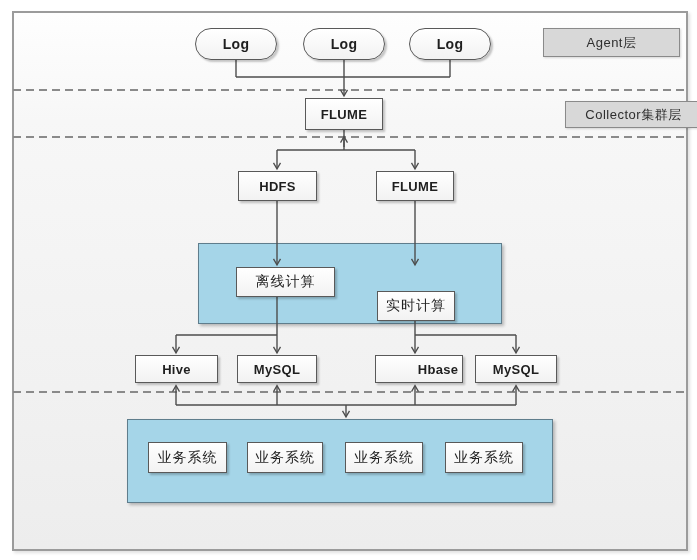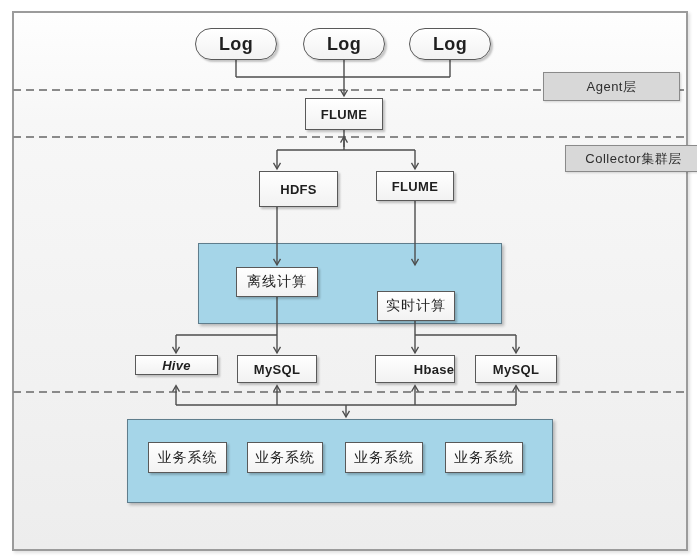--- a/index.html
+++ b/index.html
@@ -9,27 +9,27 @@
          border:2px solid #9b9b9b;
          background:linear-gradient(180deg,#fefefe 0%,#f7f7f7 20%,#f1f1f1 70%,#ededed 100%);
          box-shadow:2px 2px 3px rgba(0,0,0,0.12);}
   svg.wires{position:absolute;left:0;top:0;width:697px;height:560px;}
   .node{position:absolute;display:flex;align-items:center;justify-content:center;
         background:linear-gradient(180deg,#ffffff 0%,#f2f2f2 100%);
         border:1.5px solid #595959;box-sizing:border-box;
         box-shadow:2px 2px 2px rgba(0,0,0,0.22);
         font-size:13px;font-weight:600;color:#1f1f1f;letter-spacing:0.3px;}
   .node.cjk{font-weight:400;font-size:14px;letter-spacing:1px;}
-  .stadium{border-radius:17px;font-size:18px;}
+  .stadium{border-radius:17px;font-size:14px;}
   .bluebox{position:absolute;background:#a5d5e8;border:1.5px solid #5f7d8c;
            box-sizing:border-box;box-shadow:2px 2px 3px rgba(0,0,0,0.25);}
   .layerlabel{position:absolute;display:flex;align-items:center;justify-content:center;
               background:#d8d8d8;border:1.5px solid #8a8a8a;box-sizing:border-box;
               font-size:13px;color:#2e2e2e;letter-spacing:0.5px;
-              box-shadow:1px 1px 2px rgba(0,0,0,0.15);margin-top:44px;}
+              box-shadow:1px 1px 2px rgba(0,0,0,0.15);}
 </style>
 </head>
 <body>
 
 <div class="stage">
 
   <div class="frame"></div>
 
   <div class="bluebox" style="left:198px;top:243px;width:304px;height:81px;"></div>
   <div class="bluebox" style="left:127px;top:419px;width:426px;height:84px;"></div>
@@ -82,41 +82,41 @@
     <span>Log</span>
   </div>
   <div class="node stadium" style="left:409px;top:28px;width:82px;height:32px;">
     <span>Log</span>
   </div>
 
   <div class="node" style="left:305px;top:98px;width:78px;height:32px;text-align:center;">
     <span>FLUME</span>
   </div>
 
-  <div class="node" style="left:238px;top:171px;width:79px;height:36px;margin-left:21px;">
+  <div class="node" style="left:238px;top:171px;width:79px;height:30px;">
     <span>HDFS</span>
   </div>
   <div class="node" style="left:376px;top:171px;width:78px;height:30px;">
     <span>FLUME</span>
   </div>
 
-  <div class="node cjk" style="left:236px;top:267px;width:82px;height:30px;text-align:center;">
+  <div class="node cjk" style="left:236px;top:267px;width:99px;height:30px;text-align:center;">
     <span>离线计算</span>
   </div>
   <div class="node cjk" style="left:377px;top:267px;width:78px;height:30px;margin-top:24px;">
     <span>实时计算</span>
   </div>
 
-  <div class="node" style="left:135px;top:355px;width:83px;height:20px;font-style:italic;">
+  <div class="node" style="left:135px;top:355px;width:83px;height:28px;">
     <span>Hive</span>
   </div>
   <div class="node" style="left:237px;top:355px;width:80px;height:28px;">
     <span>MySQL</span>
   </div>
-  <div class="node" style="left:375px;top:355px;width:80px;height:28px;padding-left:38px;">
+  <div class="node" style="left:375px;top:355px;width:88px;height:28px;padding-left:38px;">
     <span>Hbase</span>
   </div>
   <div class="node" style="left:475px;top:355px;width:82px;height:28px;">
     <span>MySQL</span>
   </div>
 
   <div class="node cjk" style="left:148px;top:442px;width:79px;height:31px;">
     <span>业务系统</span>
   </div>
   <div class="node cjk" style="left:247px;top:442px;width:76px;height:31px;">

